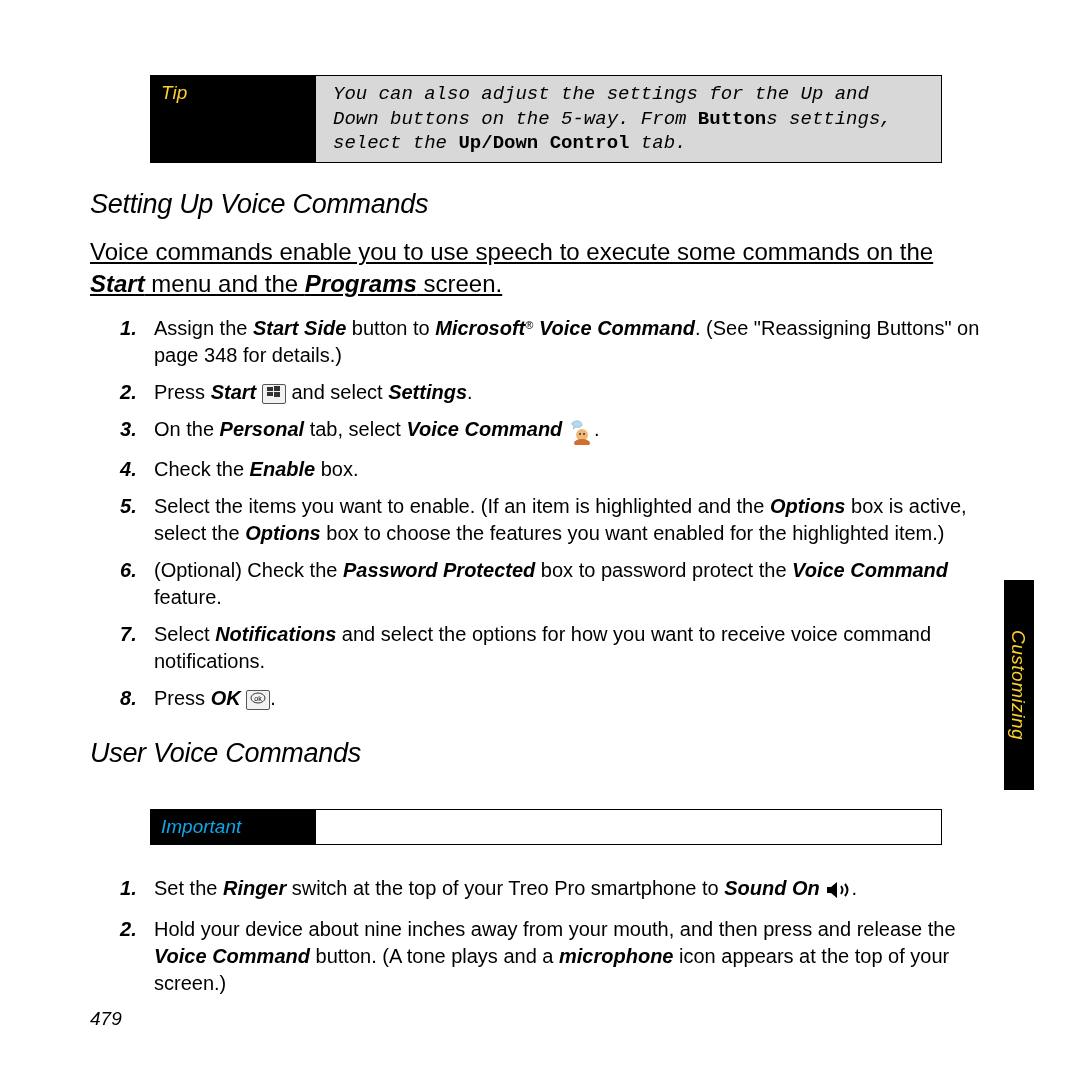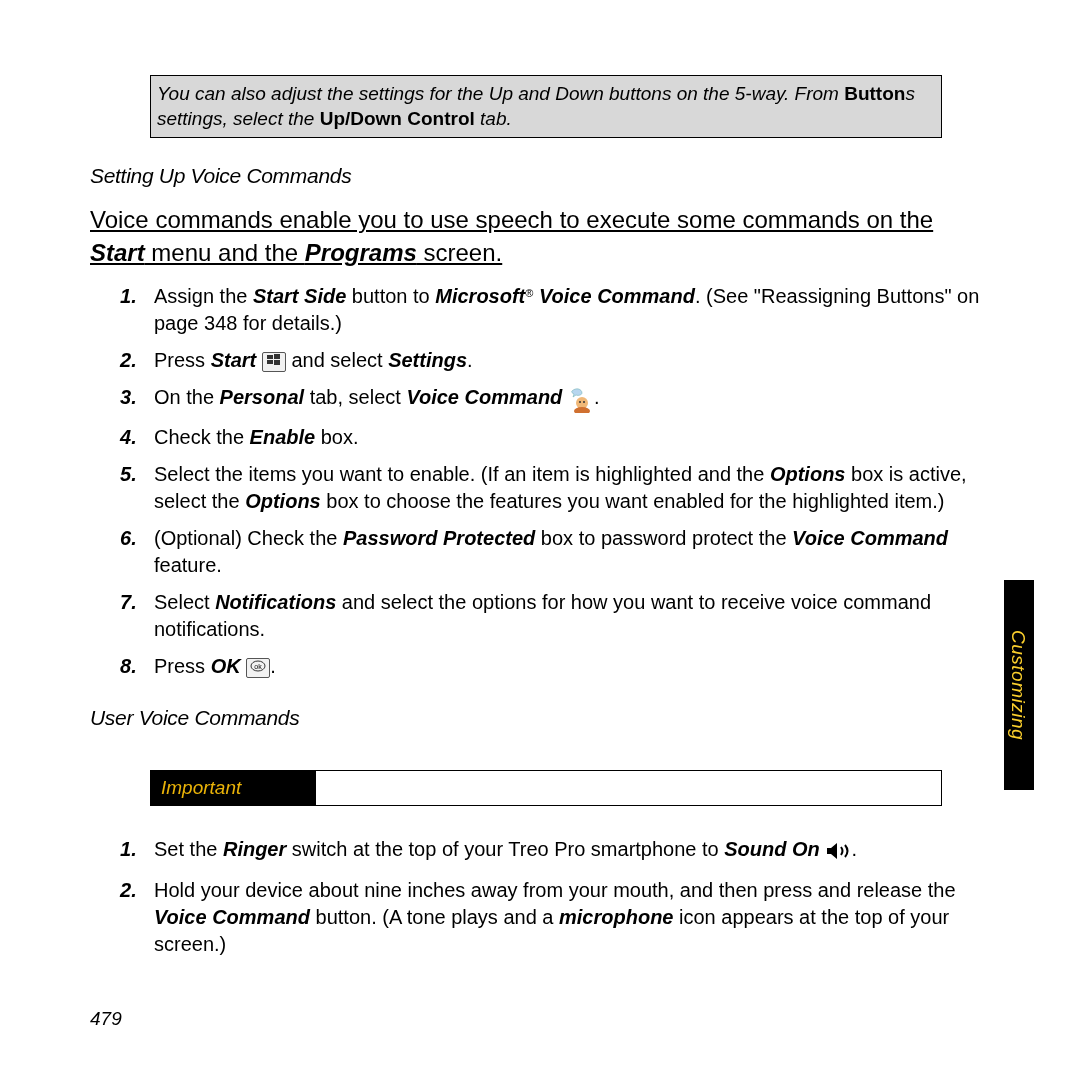--- a/index.html
+++ b/index.html
@@ -50,35 +50,36 @@
     display: flex;
   }
   .callout-label {
     width: 145px;
     background: #000;
     font-style: italic;
     padding: 6px 10px;
     font-size: 19px;
   }
   .callout-label.tip { color: #fbcf2d; }
-  .callout-label.important { color: #eab308; }
+  .callout-label.important { color: #0ea5e9; }
   .callout-body {
     flex: 1;
     background: #d8d8d8;
-    padding: 6px 6px;
+    padding: 6px 17px;
     font-size: 19px;
     font-style: italic;
     line-height: 1.3;
+    font-family: Liberation Mono, monospace;
   }
   .callout-body b { font-style: normal; font-weight: bold; }
   
   h2.section-heading {
     font-style: italic;
     font-weight: normal;
-    font-size: 21px;
+    font-size: 27px;
     margin: 26px 0 14px 0;
     letter-spacing: -0.3px;
   }
   
   .body-para {
     font-size: 24px;
     line-height: 1.35;
     margin: 16px 0 14px 0;
     text-decoration: underline;
   }
@@ -147,20 +148,21 @@
 <body>
 
 <div class="page">
 
   <div class="side-tab">
     <div class="side-tab-inner">Customizing</div>
   </div>
 
   <div class="callout">
     <div class="callout-row">
+      <div class="callout-label tip">Tip</div>
       <div class="callout-body">You can also adjust the settings for the Up and Down buttons on the 5-way. From <b>Button</b>s settings, select the <b>Up/Down Control</b> tab.</div>
     </div>
   </div>
 
   <h2 class="section-heading">Setting Up Voice Commands</h2>
 
   <p class="body-para">Voice commands enable you to use speech to execute some commands on the <b><i>Start</i></b> menu and the <b><i>Programs</i></b> screen.</p>
 
   <ol class="steps">
       <li>Assign the <span class="bi">Start Side</span> button to <span class="bi">Microsoft</span><sup class="reg">®</sup> <span class="bi">Voice Command</span>. (See "Reassigning Buttons" on page 348 for details.)</li>

